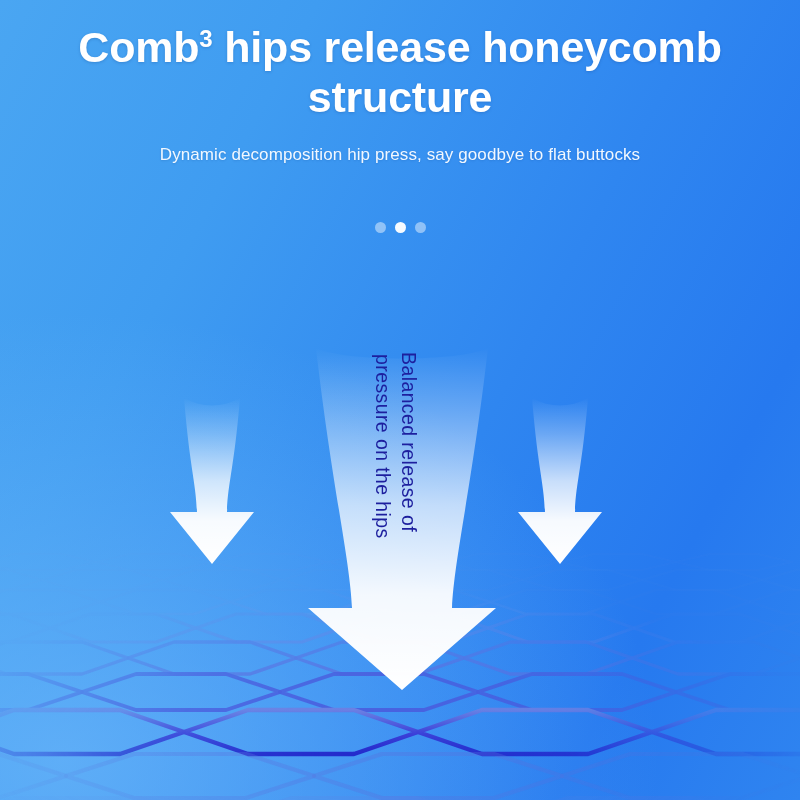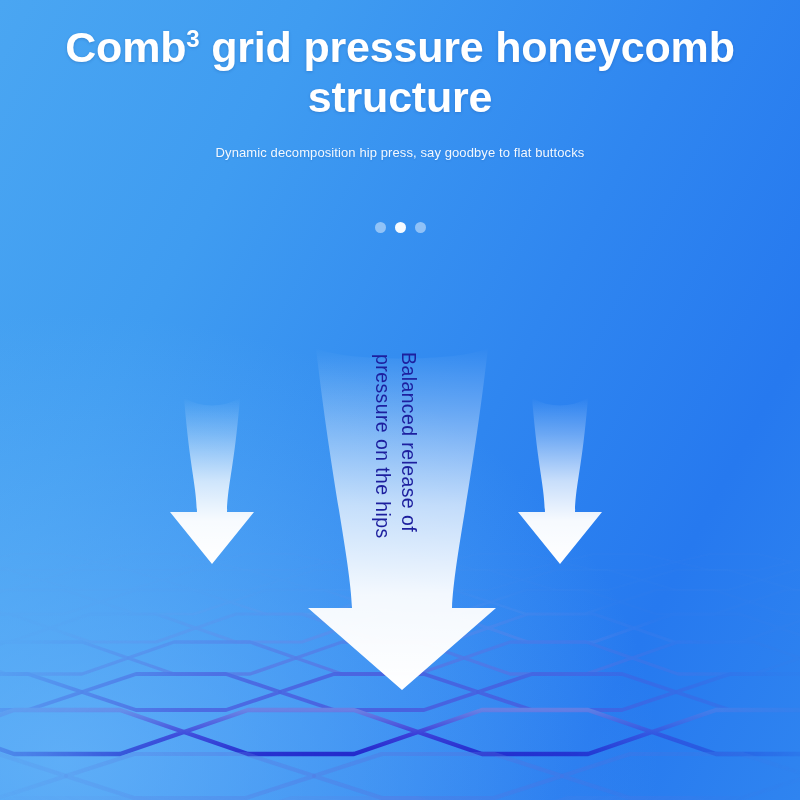--- a/index.html
+++ b/index.html
@@ -68,21 +68,21 @@
     text-shadow: 0 1px 3px rgba(20,70,140,0.28);
   }
   .title sup {
     font-size: 0.56em;
     vertical-align: super;
     line-height: 0;
   }
   .subtitle {
     margin: 22px 0 0 0;
     color: #f2f8ff;
-    font-size: 13px;
+    font-size: 17px;
     font-weight: normal;
     letter-spacing: 0.1px;
     text-shadow: 0 1px 2px rgba(20,70,140,0.20);
   }
 
   
   .dots {
     position: absolute;
     left: 0;
     top: 222px;
@@ -281,21 +281,21 @@
              C 454,560 472,486 488,348
              C 460,362 344,362 316,348 Z"></path>
   </svg>
 
   <div class="vcaption">
     <div class="vline vline-1">Balanced release of</div>
     <div class="vline vline-2">pressure on the hips</div>
   </div>
 
   <div class="text-block">
-    <h1 class="title"><span>Comb</span><sup>3</sup><span> grid pressure honeycomb structure</span></h1>
+    <h1 class="title"><span>Comb</span><sup>3</sup><span> hips release honeycomb structure</span></h1>
     <p class="subtitle">Dynamic decomposition hip press, say goodbye to flat buttocks</p>
   </div>
 
   <div class="dots">
     <span class="dot"></span>
     <span class="dot active"></span>
     <span class="dot"></span>
   </div>
 
 </div>

